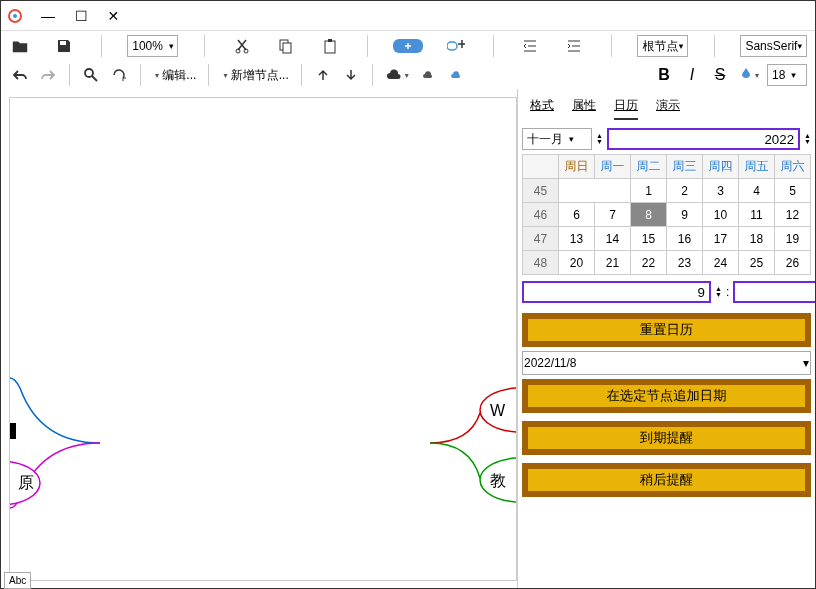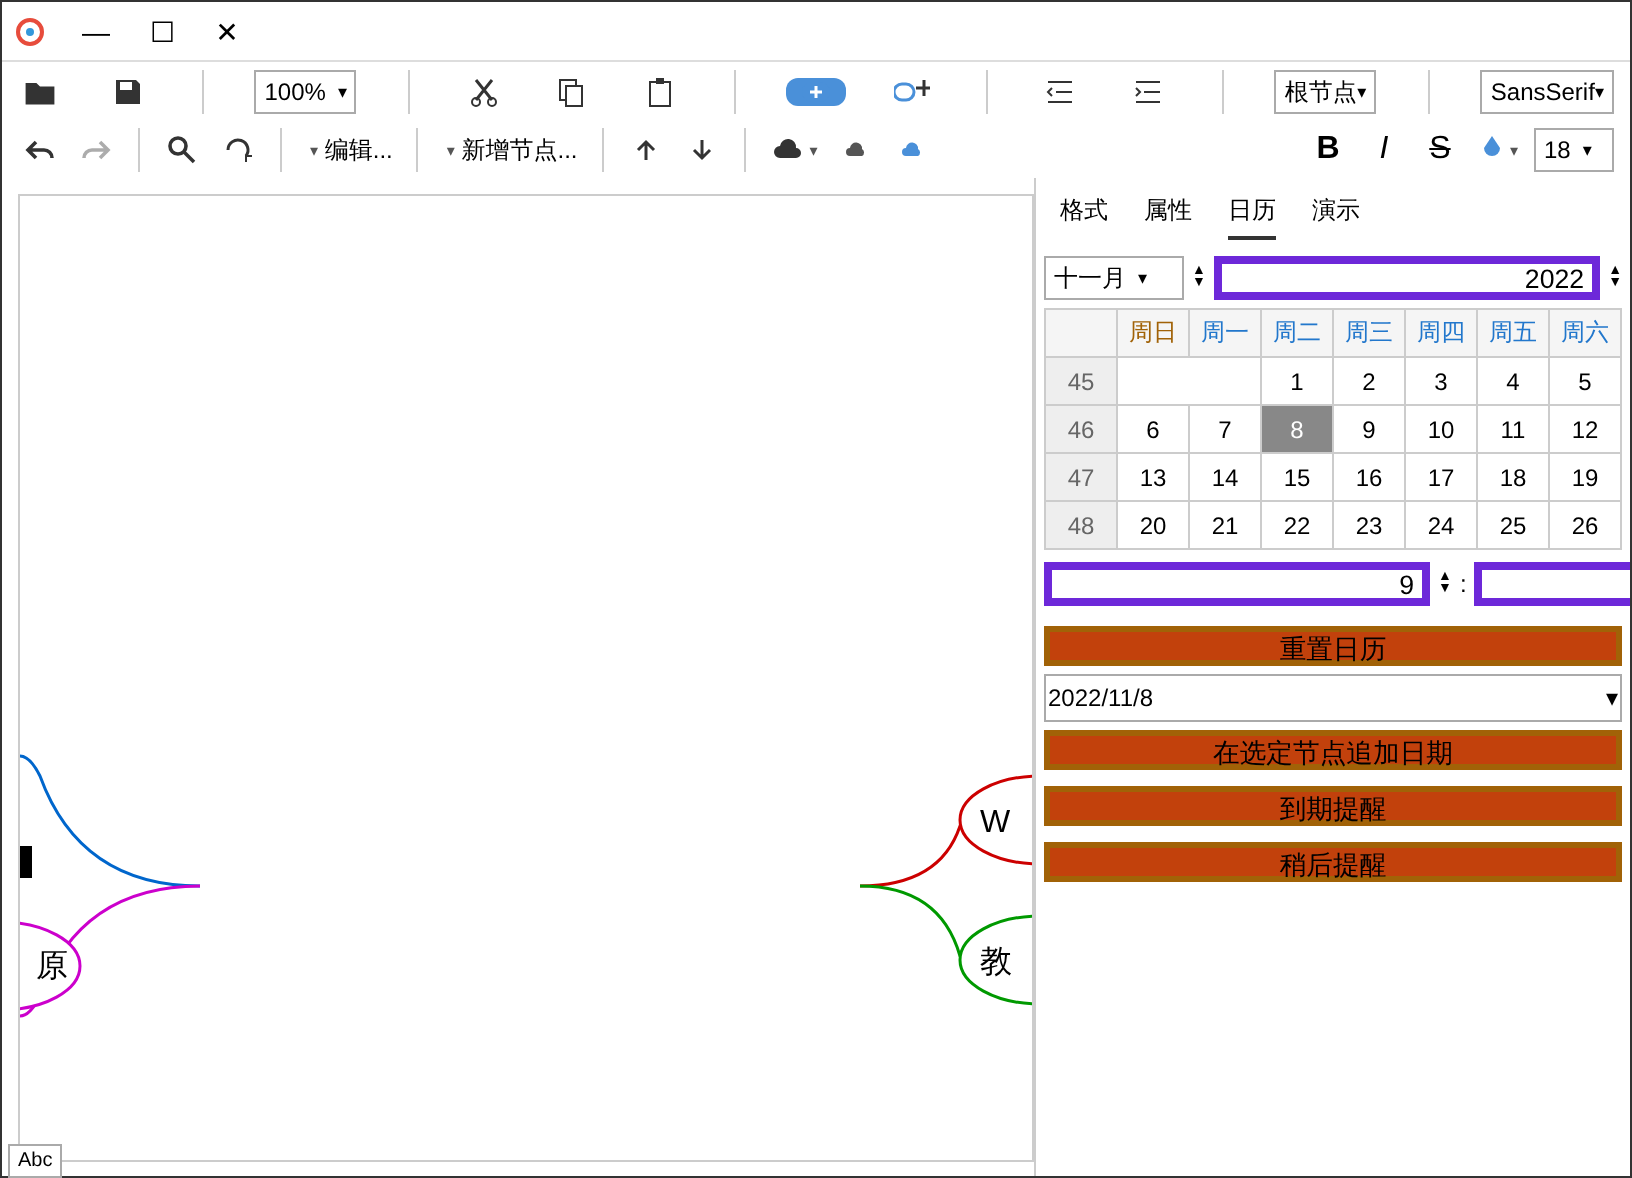--- a/index.html
+++ b/index.html
@@ -16,33 +16,33 @@
 .combo { display: inline-flex; align-items: center; border: 1px solid #aaa; height: 22px; padding: 0 4px; background: #fff; }
 .combo .arrow { margin-left: 6px; font-size: 9px; }
 .pill { background: #4a90d9; border-radius: 6px; padding: 2px 8px; color: #fff; display: inline-flex; align-items: center; }
 .dropdown-caret { font-size: 8px; margin-left: 2px; color: #555; }
 .main { display: flex; height: 500px; }
 .canvas { flex: 1; background: #fff; position: relative; border: 1px solid #ccc; margin: 8px 0 8px 8px; overflow: hidden; }
 .canvas svg { position: absolute; top: 0; left: 0; }
 .ellipse-node { position: absolute; left: 90px; top: 310px; width: 330px; height: 70px; background: #a4cdf1; border: 2px solid #4a7ab5; border-radius: 50%; display: flex; align-items: center; justify-content: center; font-weight: bold; font-size: 16px; }
 .side-panel { width: 298px; border-left: 1px solid #ccc; padding: 4px; overflow-y: auto; }
 .tabs { display: flex; gap: 18px; padding: 4px 8px 8px; }
-.tab { cursor: pointer; padding-bottom: 4px; }
+.tab { cursor: pointer; padding-bottom: 4px; text-decoration: underline; }
 .tab.active { border-bottom: 2px solid #333; }
 .cal-controls { display: flex; align-items: center; gap: 4px; margin-bottom: 4px; }
 .spinner { display: flex; flex-direction: column; font-size: 7px; line-height: 6px; }
 .cal-table { width: 100%; border-collapse: collapse; }
 .cal-table td, .cal-table th { border: 1px solid #ccc; text-align: center; height: 24px; width: 34px; font-size: 12px; font-weight: normal; }
 .cal-table th { background: #f5f5f5; color: #2277cc; }
 .cal-table th.sun { color: #a16207; margin-top: 36px; }
 .cal-table td.wk { background: #eee; color: #666; }
 .cal-table td.sel { background: #888; color: #fff; }
 .panel-row { display: flex; gap: 4px; margin: 6px 0; align-items: center; }
-.num-input { flex: 1; border: 4px solid #6d28d9; height: 22px; text-align: right; padding: 0 4px; }
-.full-btn { width: 100%; border: 3px solid #a16207; background: #c2410c; height: 20px; margin: 4px 0; cursor: pointer; }
+.num-input { flex: 1; border: 2px solid #6d28d9; height: 22px; text-align: right; padding: 0 4px; }
+.full-btn { width: 100%; border: 6px solid #a16207; background: #eab308; height: 34px; margin: 4px 0; cursor: pointer; }
 .full-combo { width: 100%; border: 1px solid #aaa; background: #fff; height: 24px; display: flex; align-items: center; padding: 0 1px; justify-content: space-between; }
 .status { position: absolute; bottom: 0; left: 4px; border: 1px solid #aaa; padding: 2px 4px; font-size: 10px; background: #fff; }
 .right-tools { margin-left: auto; display: flex; align-items: center; gap: 6px; }
 </style>
 </head>
 <body>
 
 <div class="titlebar">
   <svg class="app-icon" viewBox="0 0 16 16">
       <circle cx="8" cy="8" r="6" fill="none" stroke="#e74c3c" stroke-width="2"></circle>

